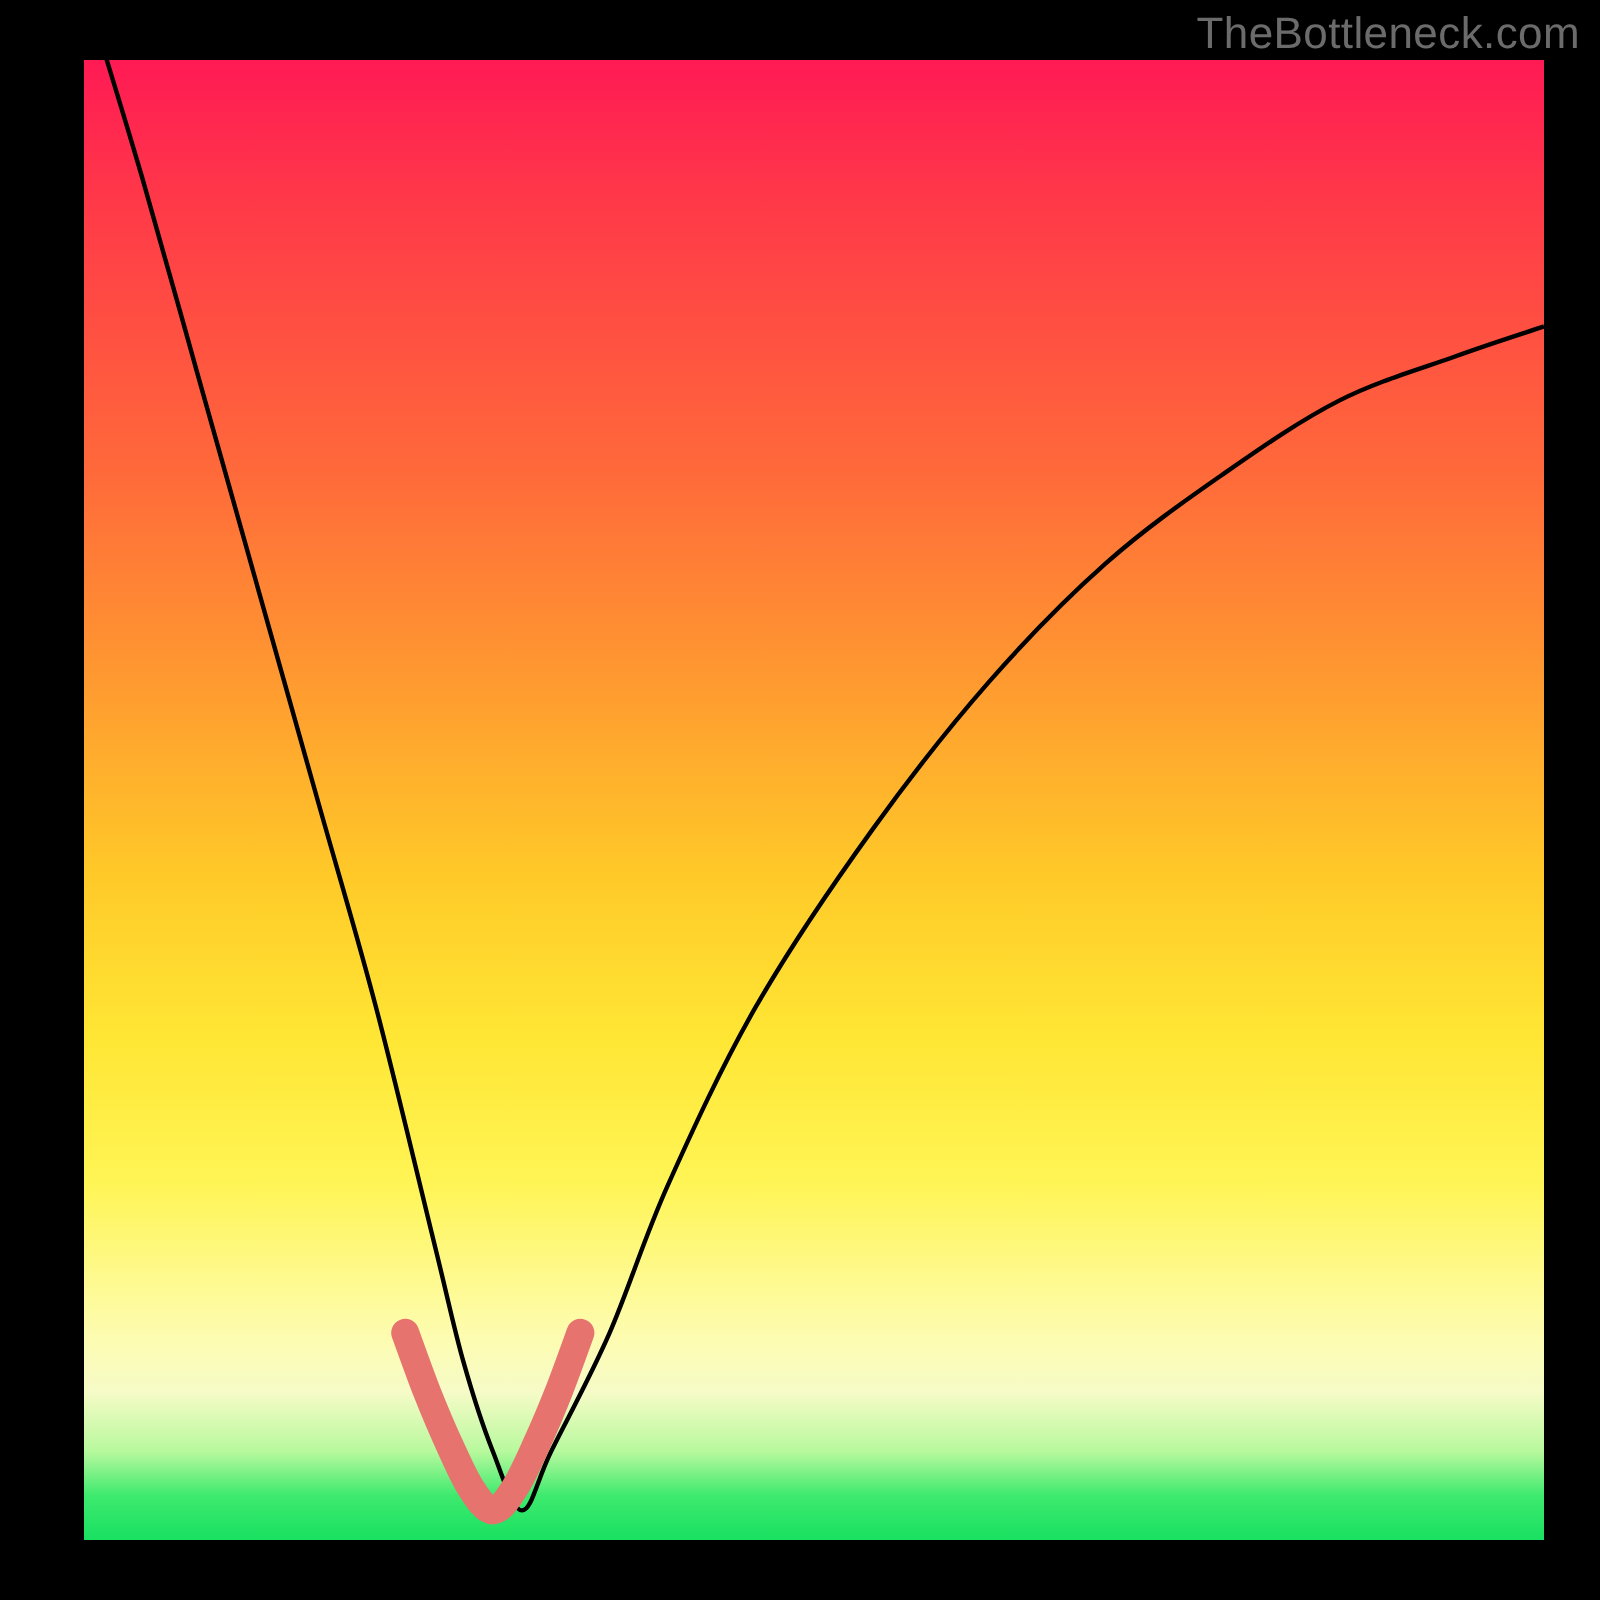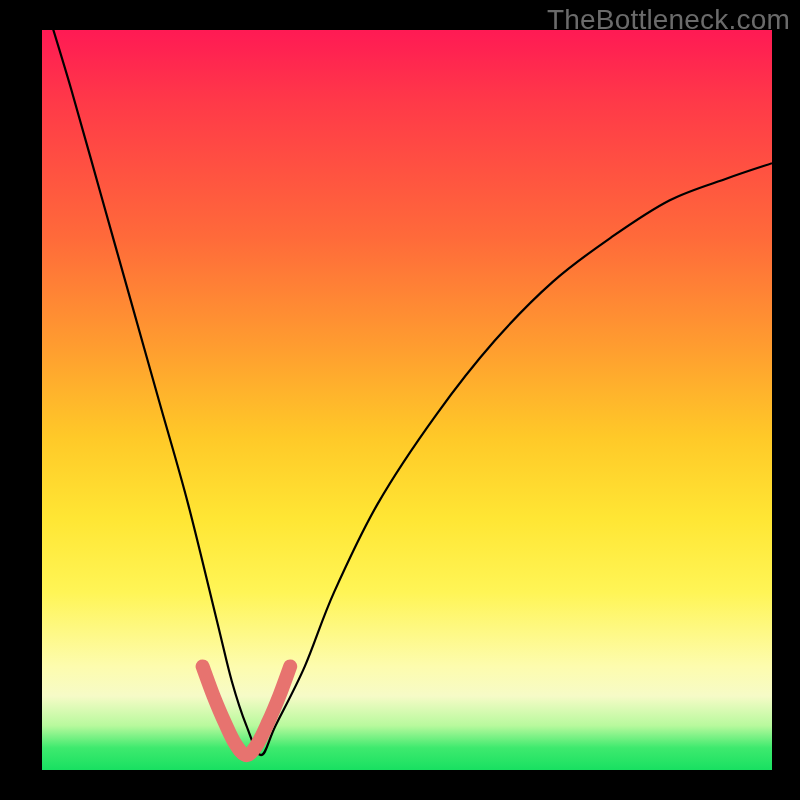--- a/index.html
+++ b/index.html
@@ -17,21 +17,21 @@
     top: 0;
     width: 800px;
     height: 800px;
     background: #000;
   }
   .watermark {
     position: absolute;
     top: 4px;
     right: 10px;
     color: #6b6b6b;
-    font-size: 28px;
+    font-size: 22px;
     font-weight: 400;
     letter-spacing: 0.2px;
     z-index: 50;
     user-select: none;
     pointer-events: none;
   }
   .plot-area {
     position: absolute;
     left: 42px;
     top: 30px;

